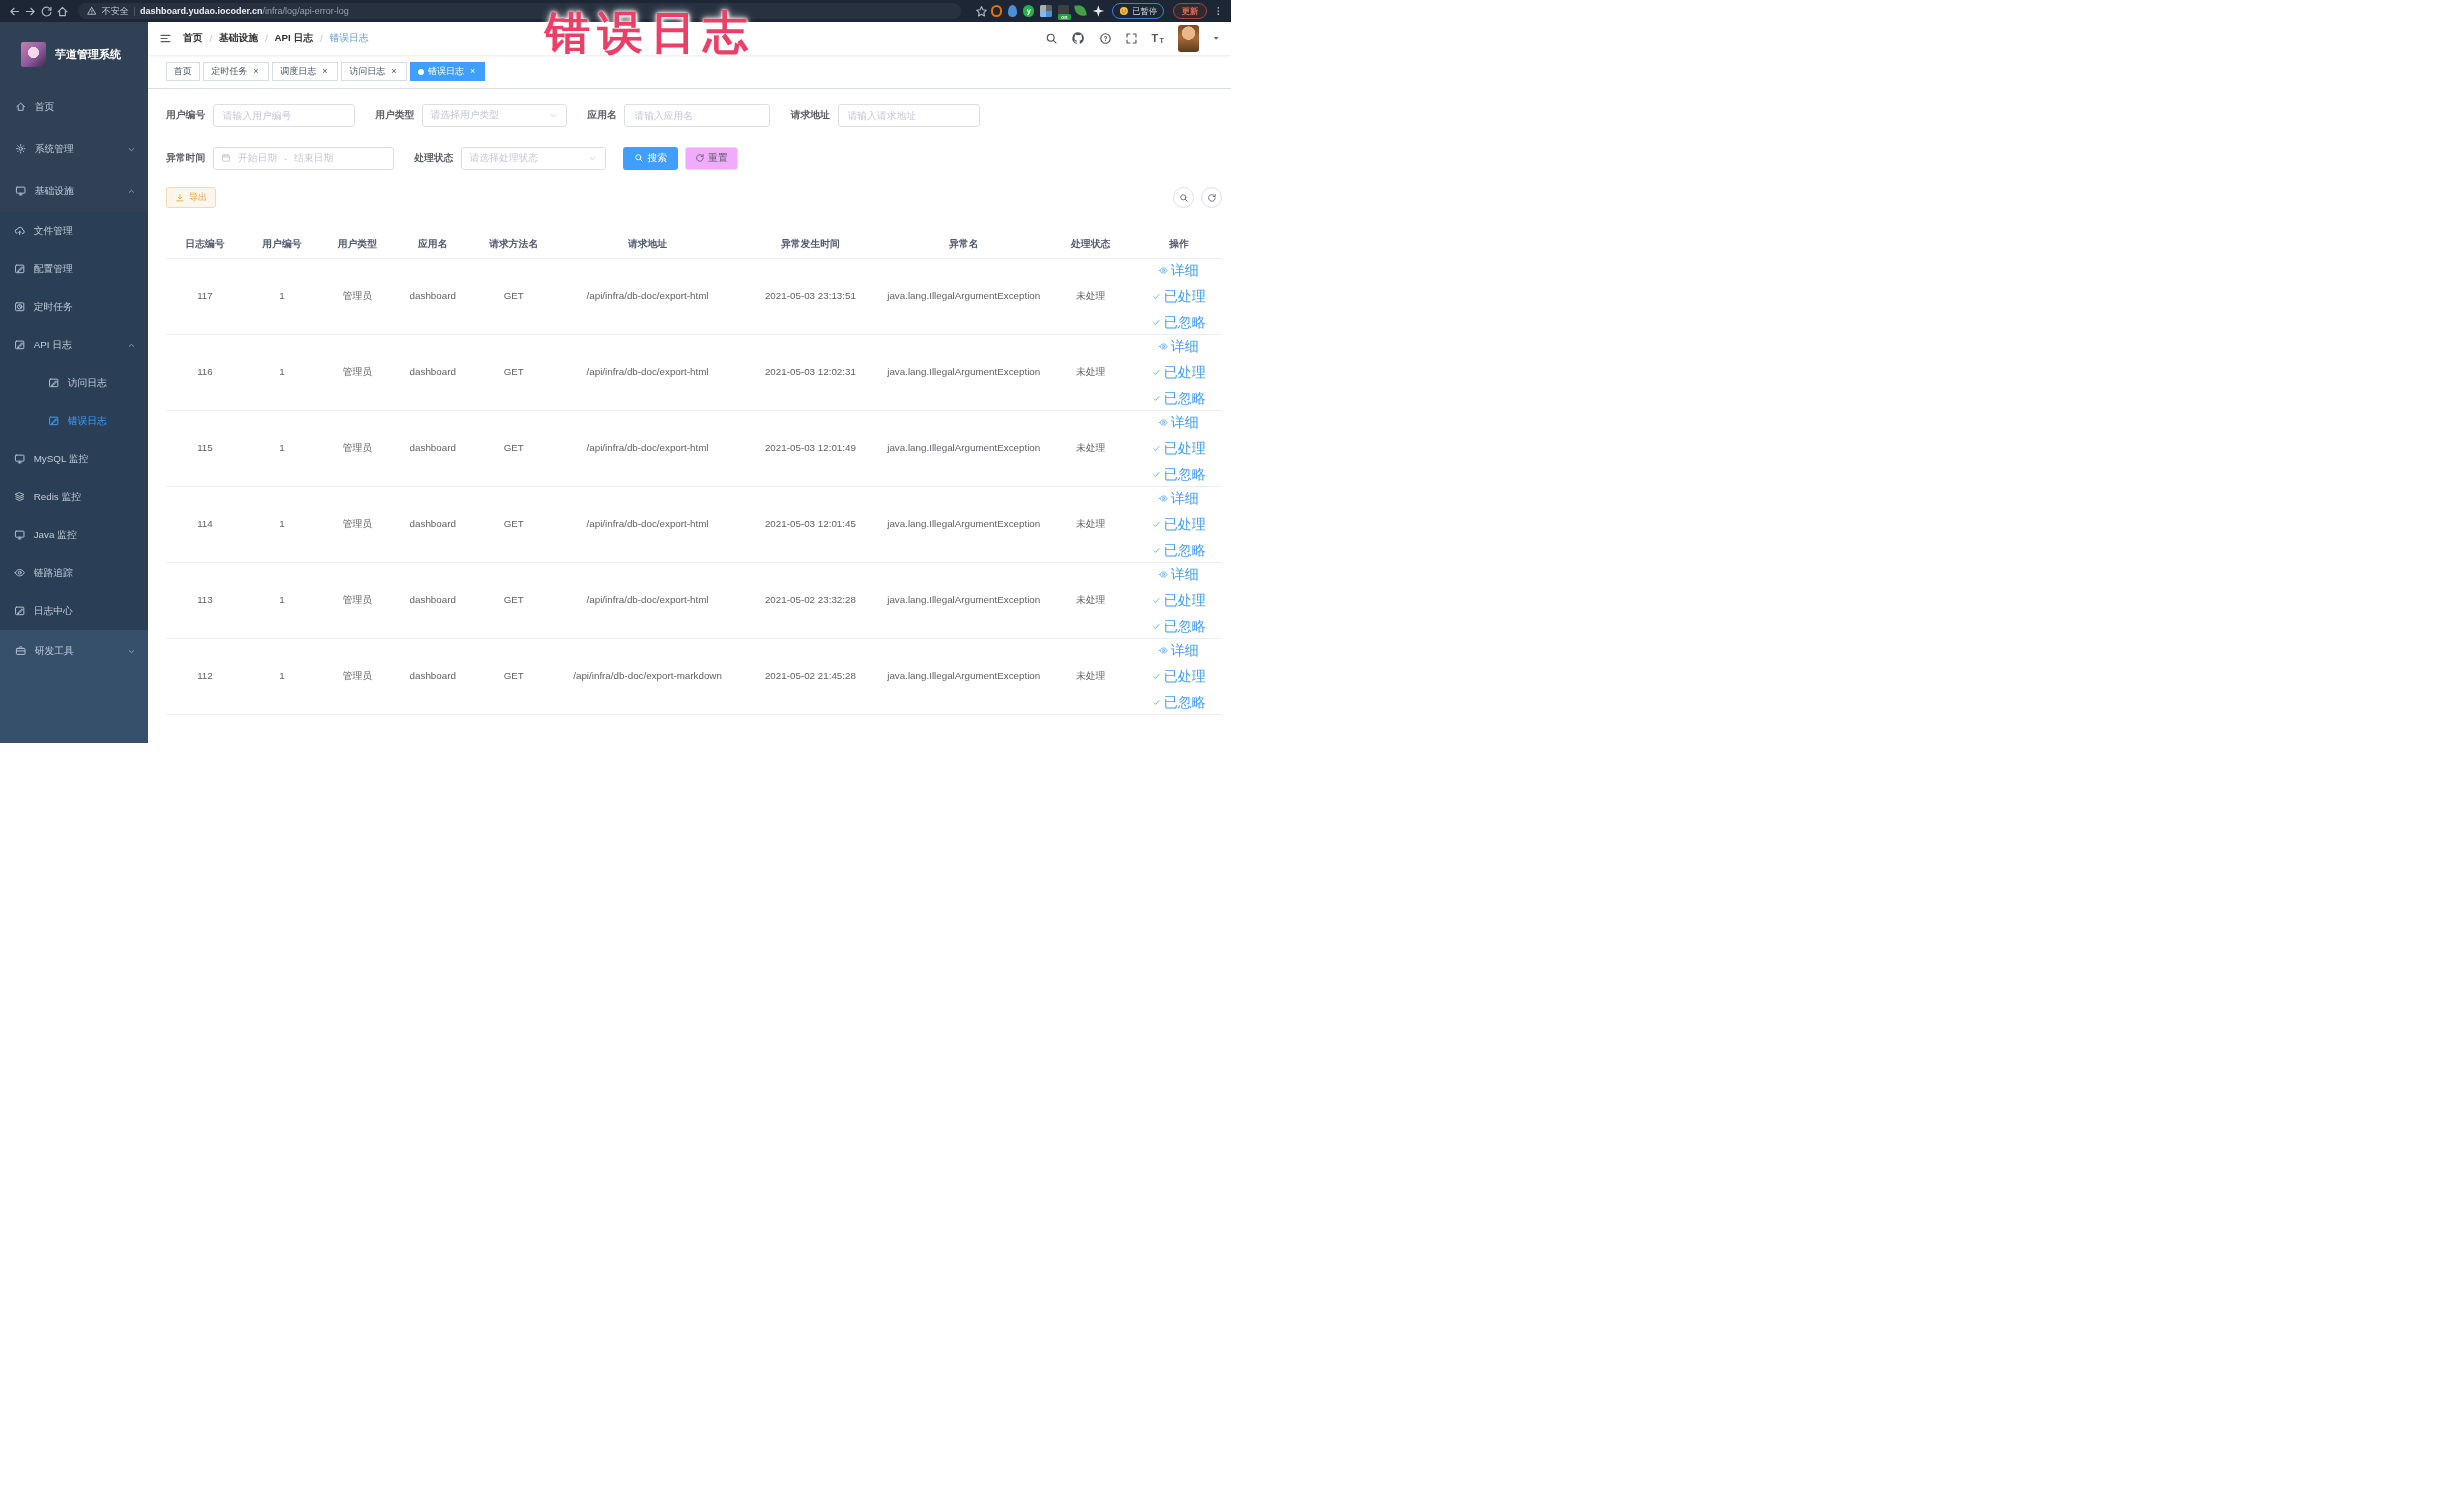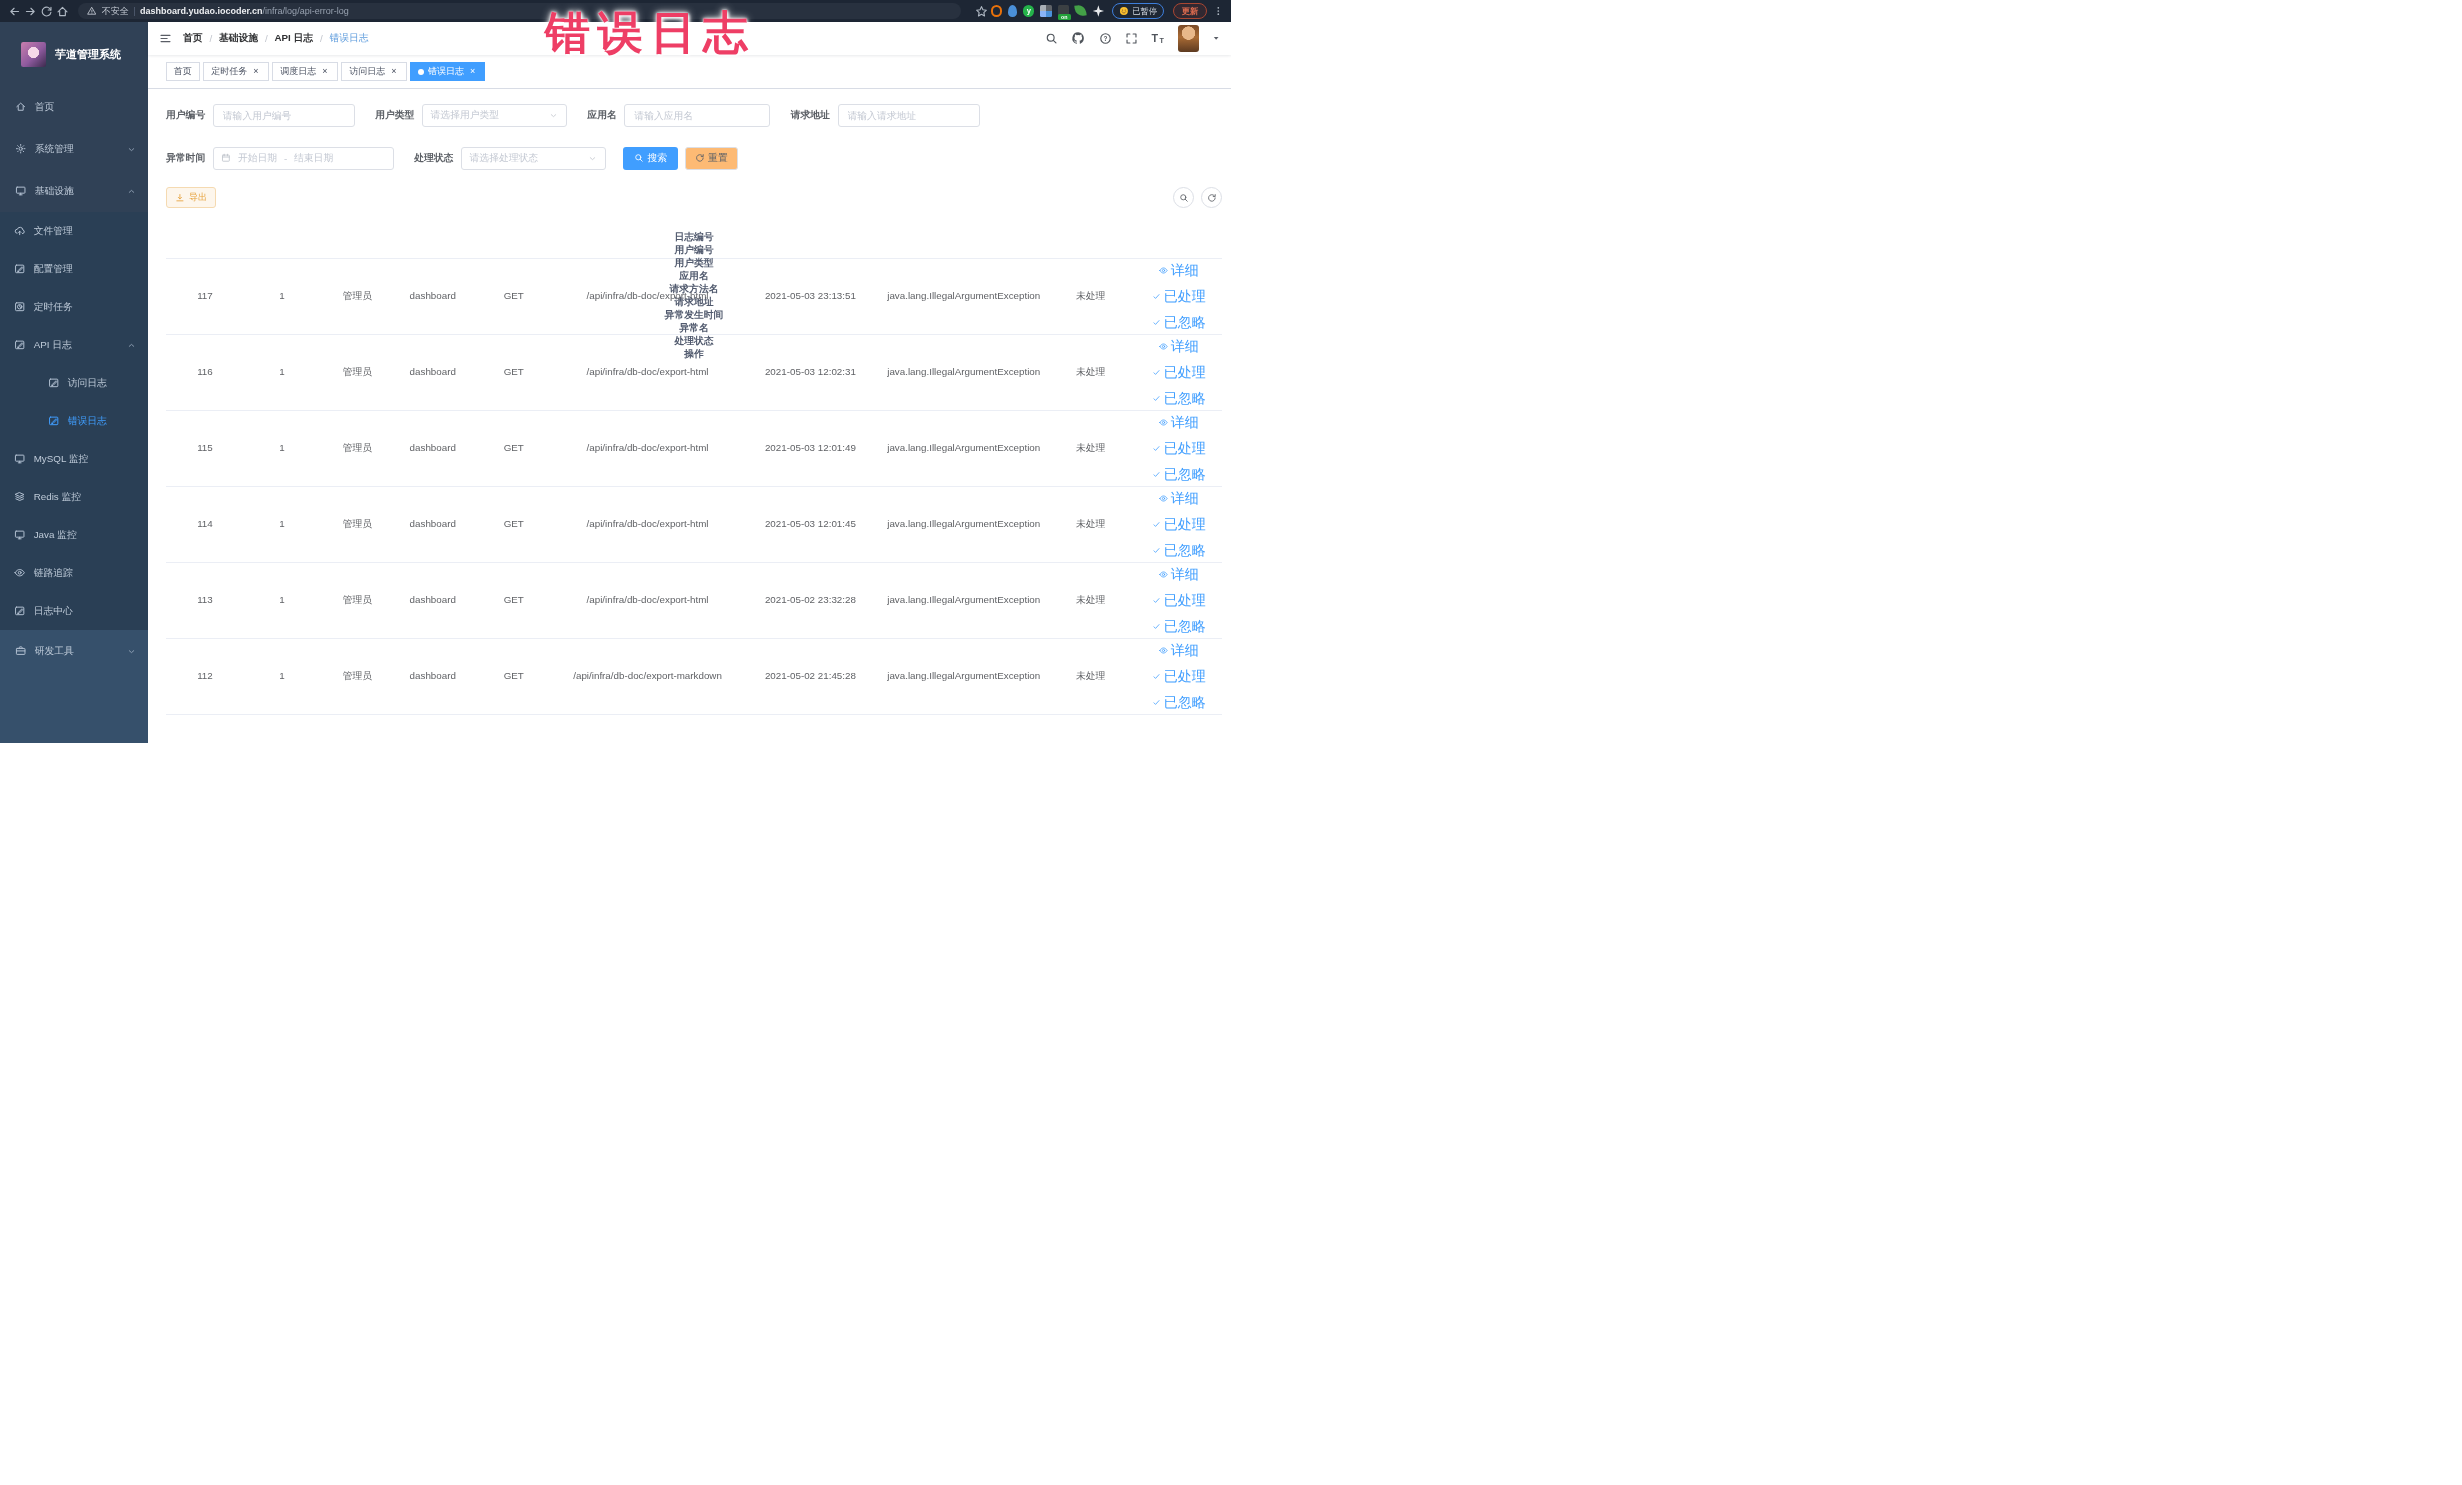--- a/index.html
+++ b/index.html
@@ -83,30 +83,30 @@
   .selbox, .rangebox { height:23px; border:0.8px solid #dcdfe6; border-radius:3px; background:#fff; display:flex; align-items:center; padding:0 7.6px; font-size:9.8px; color:#c3c8d2; cursor:pointer; }
   .selbox { justify-content:space-between; }
   .selbox .sc { width:9px; height:9px; color:#c0c4cc; }
   .rangebox { gap:6.8px; }
   .rangebox .ric { width:9.8px; height:9.8px; color:#c0c4cc; flex:0 0 auto; }
   .rangebox .rsep { color:#c3c8d2; }
   .w187{width:142px} .w192{width:145px} .w193{width:146px} .w239{width:181px} .w191{width:145px}
   .btn { border:none; border-radius:3px; font-size:9.8px; display:flex; align-items:center; gap:3.8px; cursor:pointer; font-family:inherit; }
   .btn .bic { width:9.8px; height:9.8px; }
   .btn-primary { height:23px; background:#409eff; color:#fff; padding:0 10.6px; margin-left:17.4px; }
-  .btn-plain { height:23px; background:#fdba74; border:0.8px solid #dcdfe6; color:#5c6066; padding:0 9px; margin-left:6.8px; }
+  .btn-plain { height:23px; background:#f0abfc; border:0.8px solid #dcdfe6; color:#5c6066; padding:0 9px; margin-left:6.8px; }
   .toolbar-row { display:flex; align-items:center; margin-bottom:23px; }
   .btn-warn { height:21px; background:#fdf6ec; border:0.8px solid #f5dab1; color:#e6a23c; padding:0 8.3px; font-size:9px; }
   .circle-btn { width:21px; height:21px; border-radius:50%; border:0.8px solid #dcdfe6; background:#fff; color:#5c6066; display:flex; align-items:center; justify-content:center; cursor:pointer; }
   .circle-btn + .circle-btn { margin-left:6.8px; }
   .circle-btn .cic { width:9.8px; height:9.8px; }
   .ml-auto { margin-left:auto; }
 
   
-  .thead { display:flex; align-items:center; height:28px; border-bottom:0.8px solid #ebeef5;flex-direction:column; }
+  .thead { display:flex; align-items:center; height:28px; border-bottom:0.8px solid #ebeef5; }
   .th { font-size:9.8px; font-weight:bold; color:#515a6e; text-align:center; padding:0 3px; }
   .trow { display:flex; align-items:center; height:76px; border-bottom:0.8px solid #ebeef5; }
   .td { font-size:9.8px; color:#606266; text-align:center; line-height:1.5; padding:0 3.8px; word-break:break-all; }
   .td.actions { display:flex; flex-direction:column; align-items:center; justify-content:center; gap:5.3px; }
   .alink { color:#409eff; font-size:14px; display:flex; align-items:center; gap:2.3px; cursor:pointer; white-space:nowrap; }
   .alink .aic { width:9px; height:9px; }
 
   
   .annotation { position:absolute; left:545px; top:3px; z-index:50; font-size:45px; font-weight:900; letter-spacing:7.6px; color:#ee3e65; pointer-events:none;
       text-shadow:0 0 1.5px #fff, 0 0 4.5px #fff, 0 0 9px rgba(255,255,255,.95), 1.5px 1.5px 3px rgba(255,255,255,.8); }

